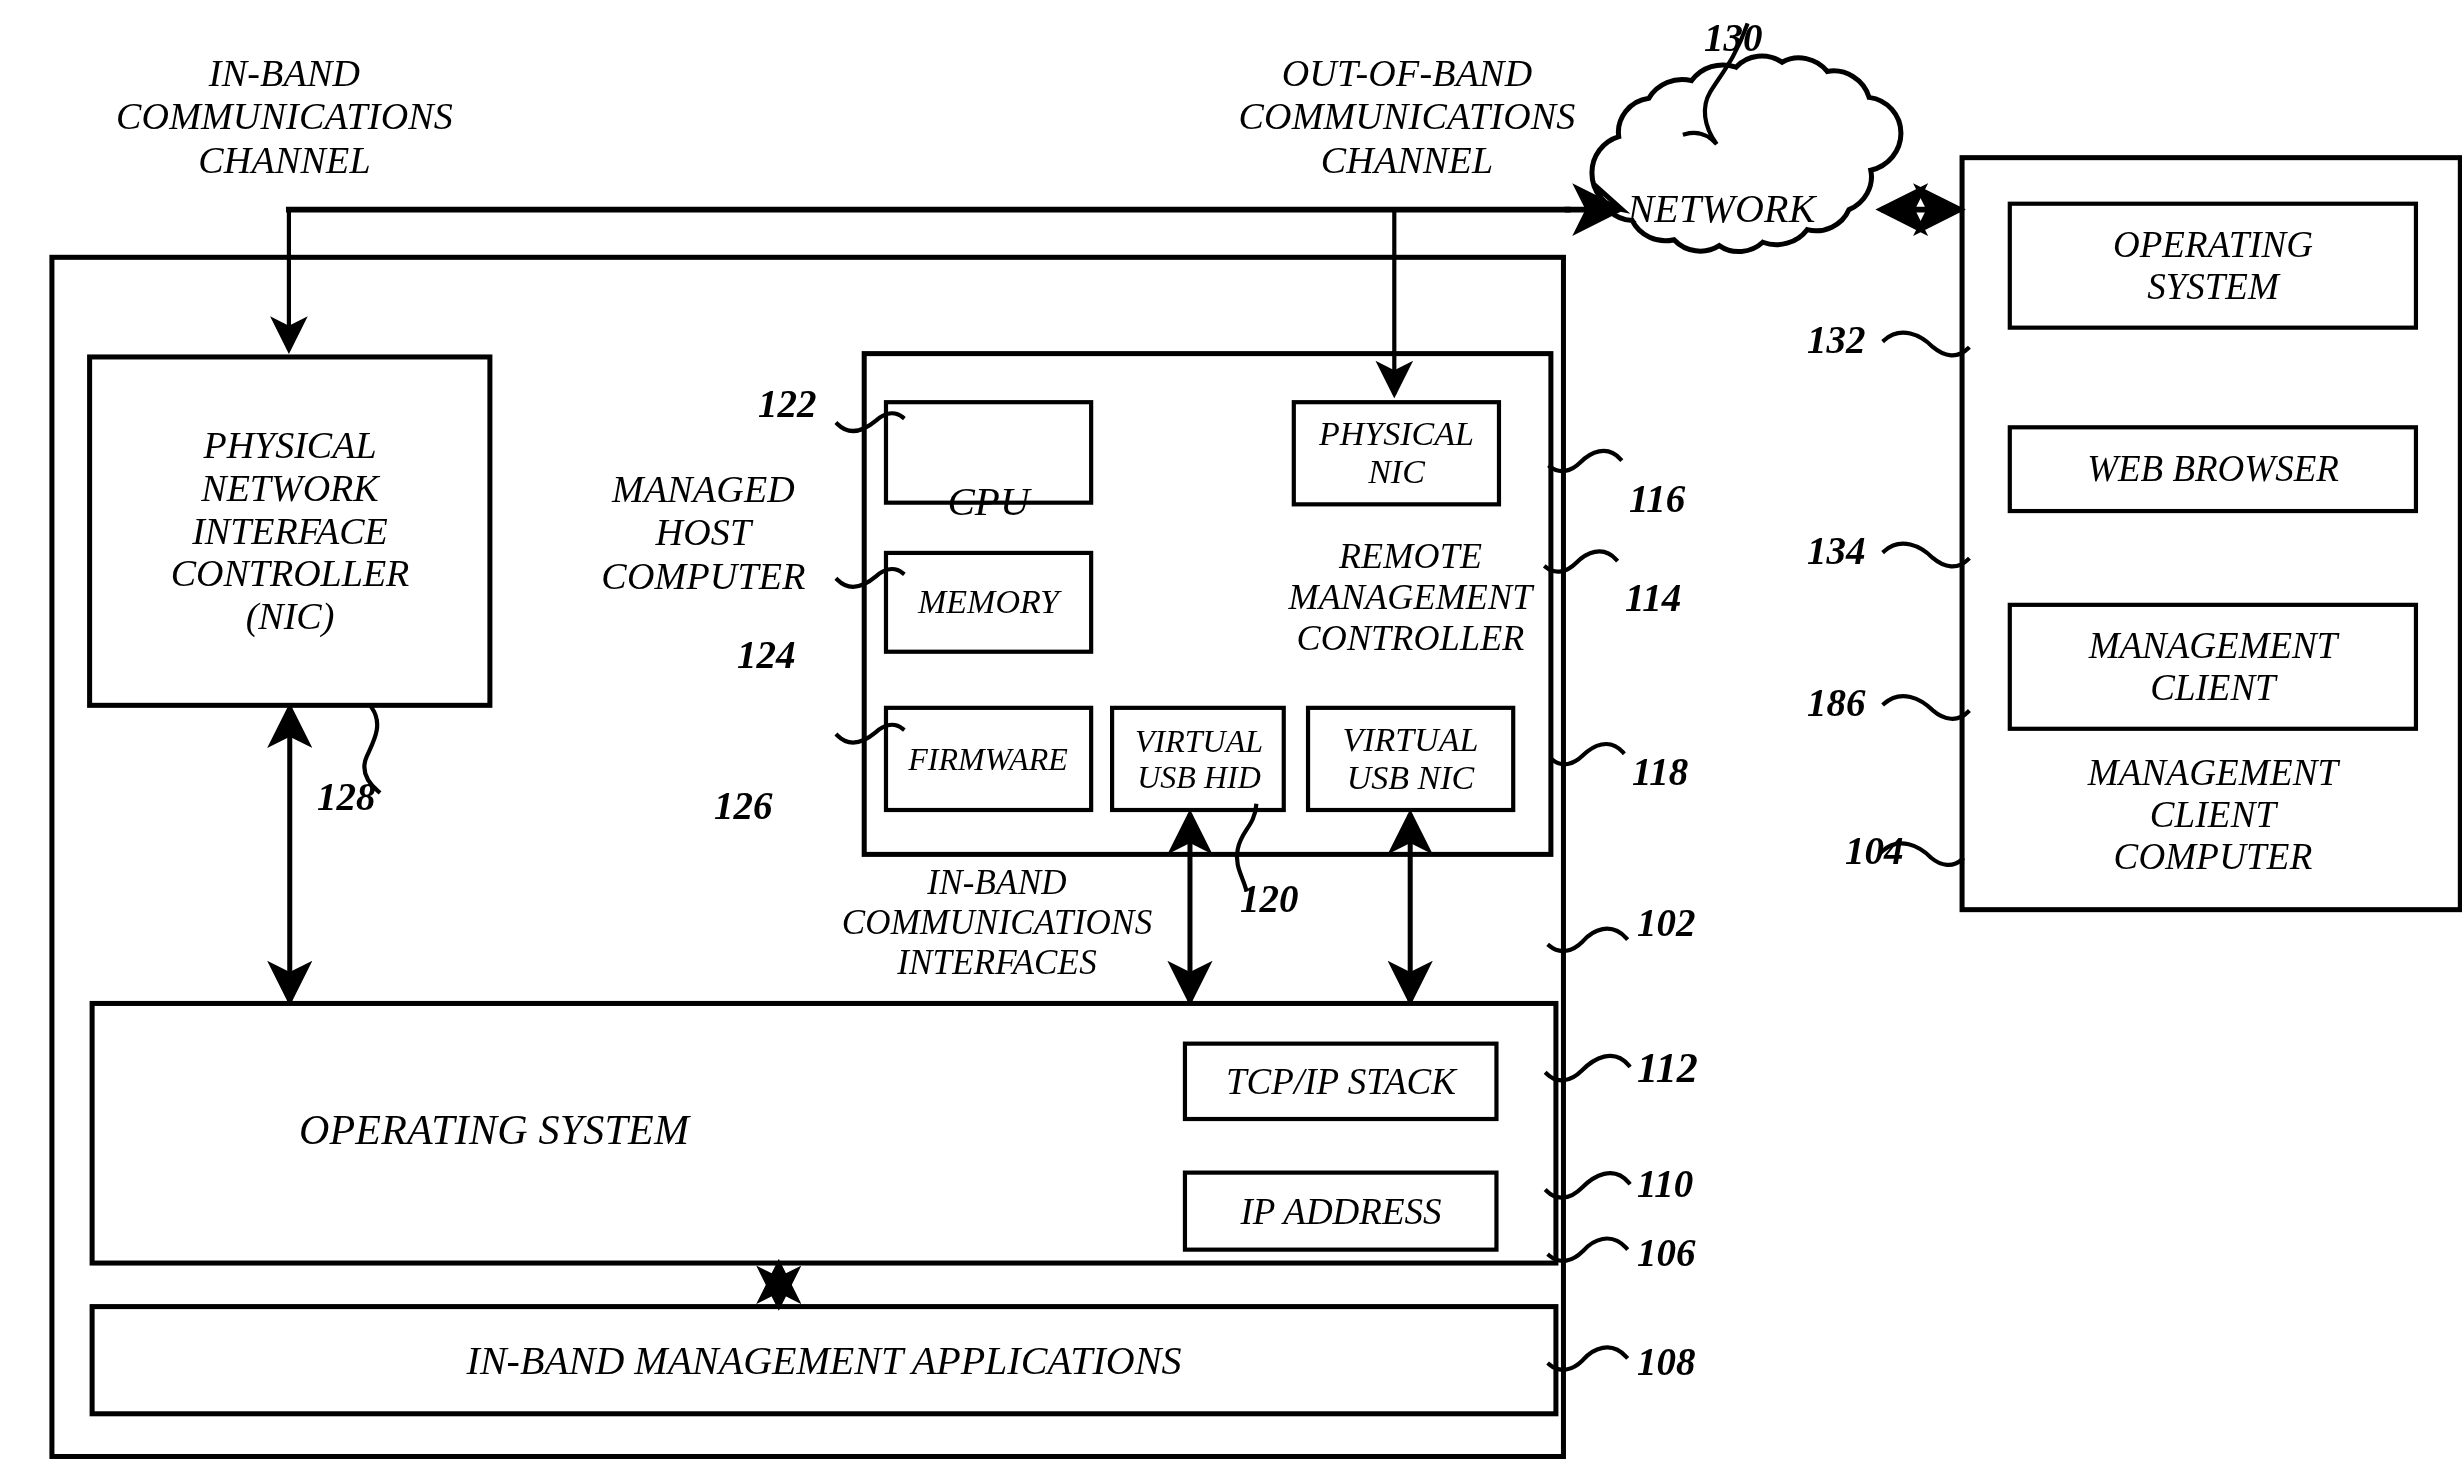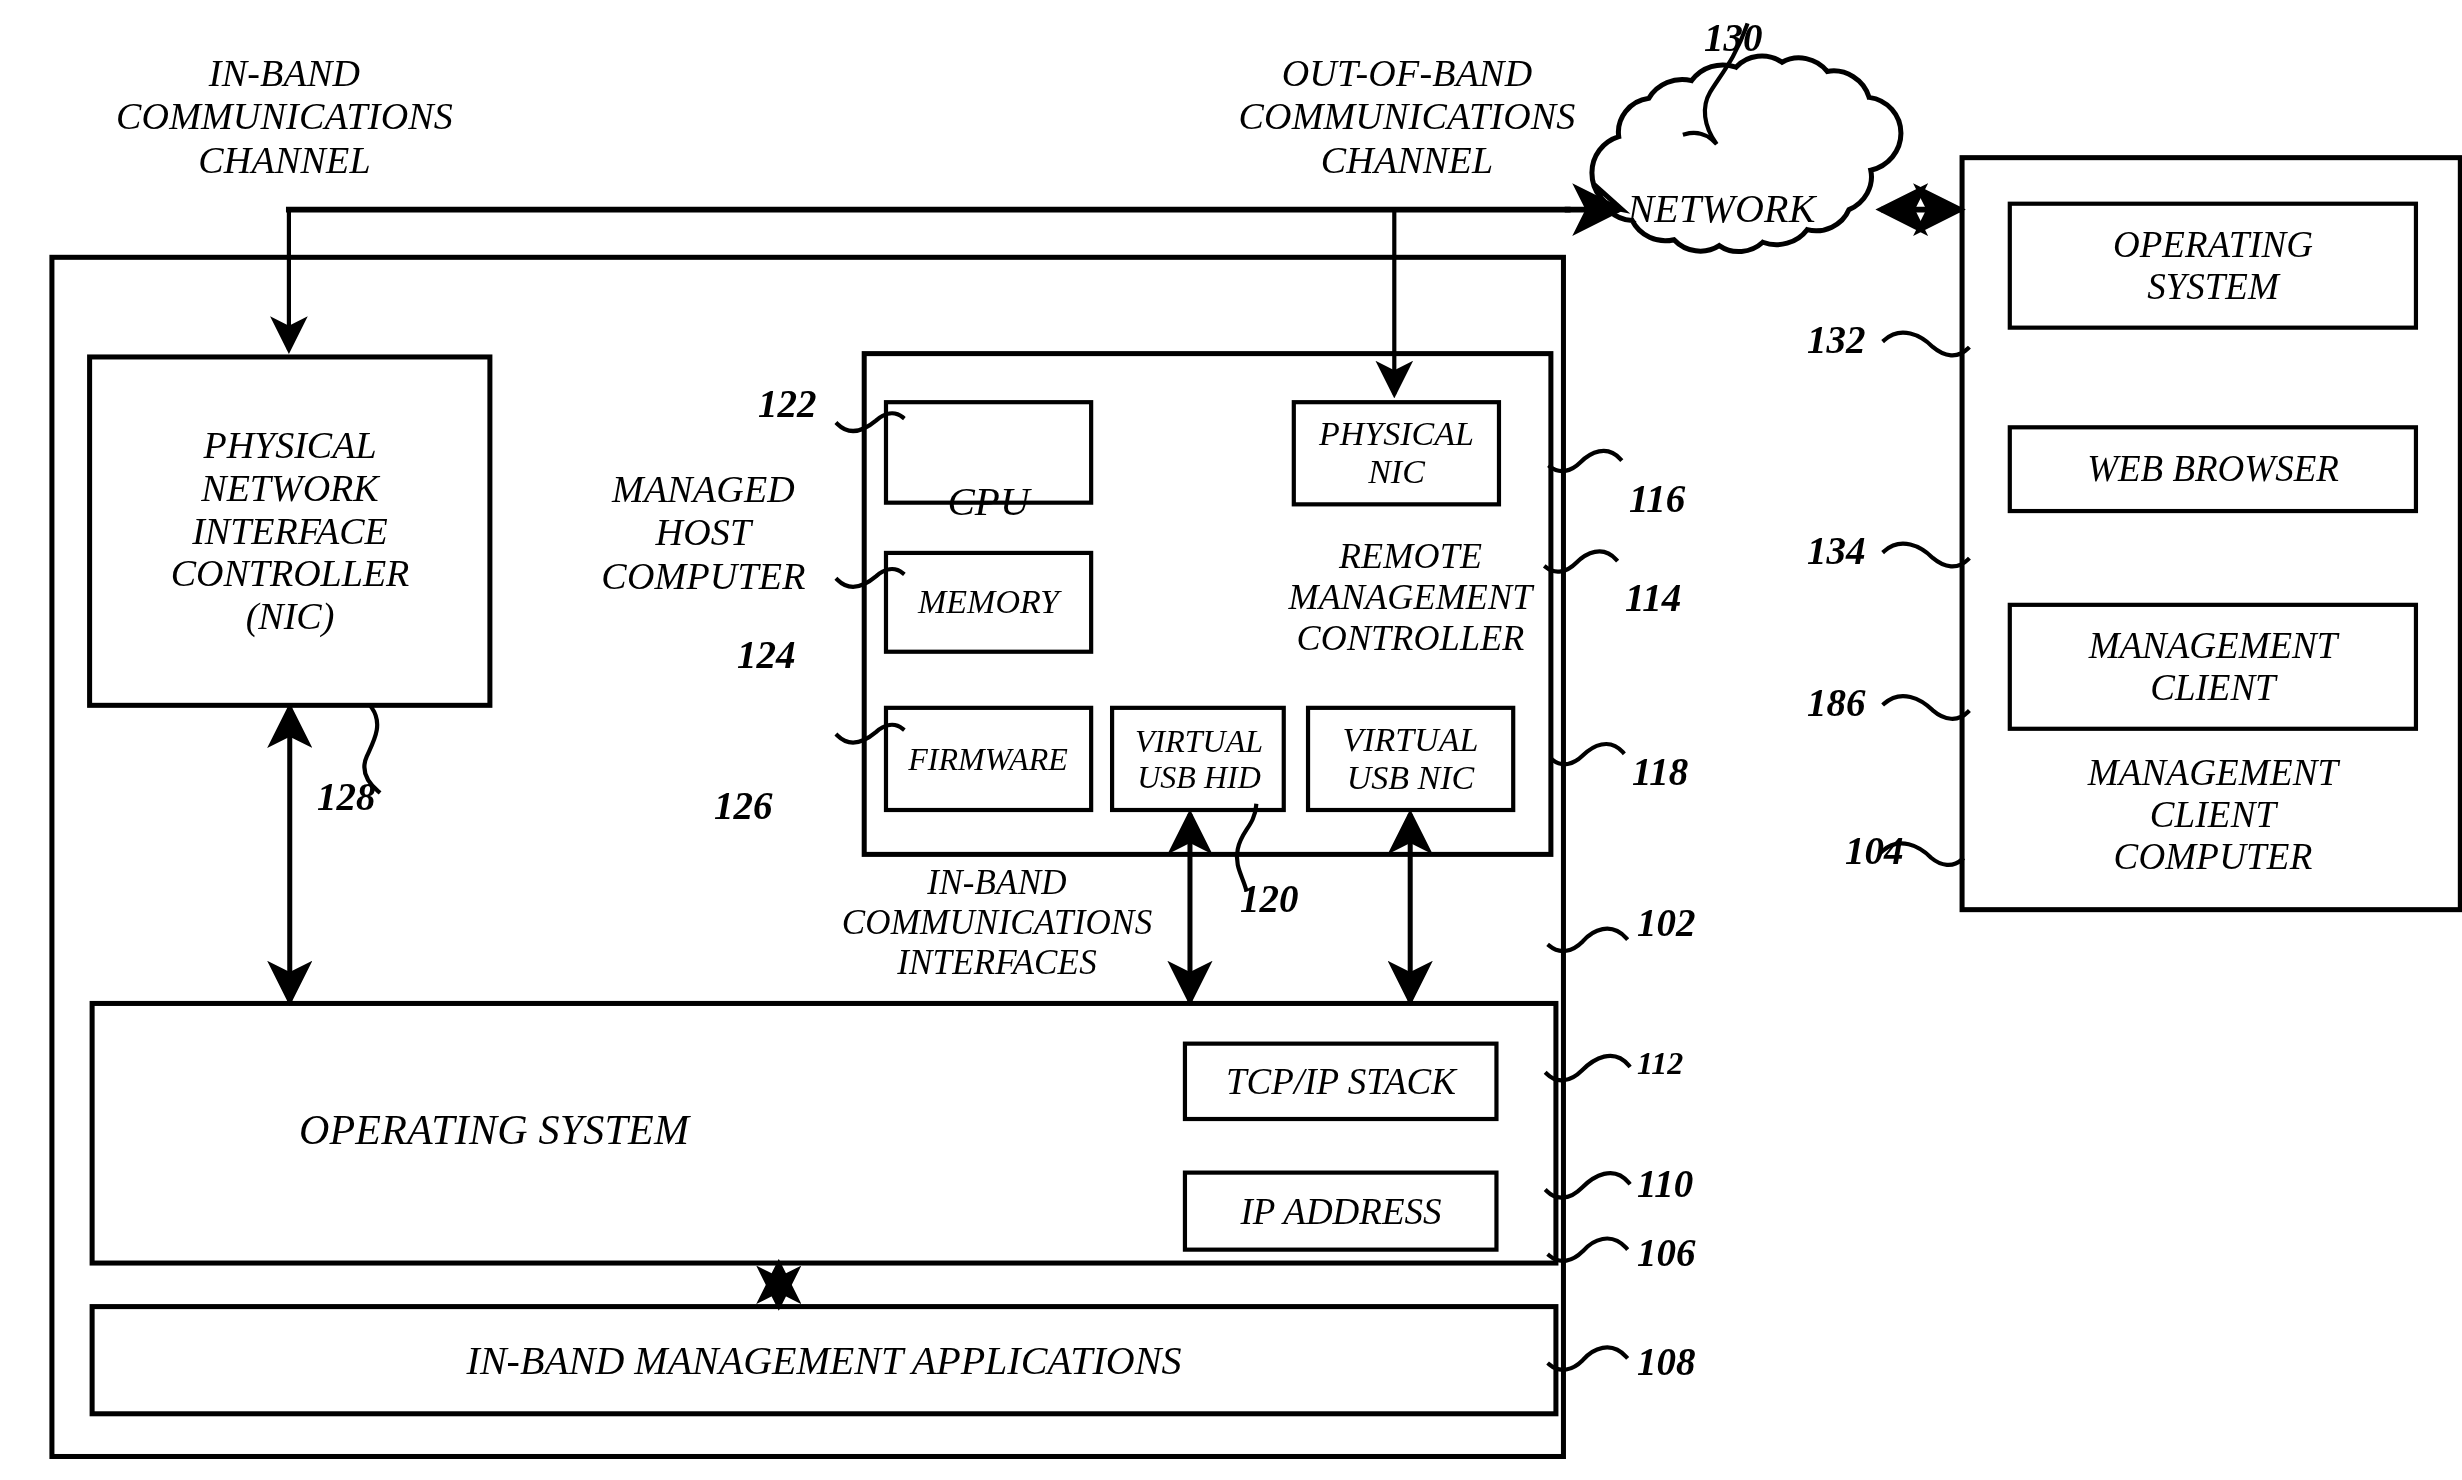--- a/index.html
+++ b/index.html
@@ -224,21 +224,21 @@
   <div class="ref" style="left:1625px; top:578px; font-size:39px;">114</div>
 
   <div class="lbl" style="left:800px; top:863px; width:394px; font-size:35px;">IN-BAND
 COMMUNICATIONS
 INTERFACES</div>
 
   <div class="lbl" style="left:201px; top:1107px; width:586px; font-size:42px;">OPERATING SYSTEM</div>
   <div class="ref" style="left:1637px; top:1233px; font-size:39px;">106</div>
 
   <div class="boxlabel" style="left:1185px; top:1044px; width:312px; height:75px; font-size:37px;">TCP/IP STACK</div>
-  <div class="ref" style="left:1637px; top:1047px; font-size:32px;">112</div>
+  <div class="ref" style="left:1637px; top:1047px; font-size:42px;">112</div>
 
   <div class="boxlabel" style="left:1185px; top:1173px; width:312px; height:77px; font-size:37px;">IP ADDRESS</div>
   <div class="ref" style="left:1637px; top:1164px; font-size:39px;">110</div>
 
   <div class="boxlabel" style="left:92px; top:1307px; width:1464px; height:107px; font-size:40px;">IN-BAND MANAGEMENT APPLICATIONS</div>
   <div class="ref" style="left:1637px; top:1342px; font-size:39px;">108</div>
 
   <div class="boxlabel" style="left:2010px; top:204px; width:406px; height:124px; font-size:37px;">OPERATING
 SYSTEM</div>
   <div class="ref" style="left:1807px; top:320px; font-size:39px;">132</div>

